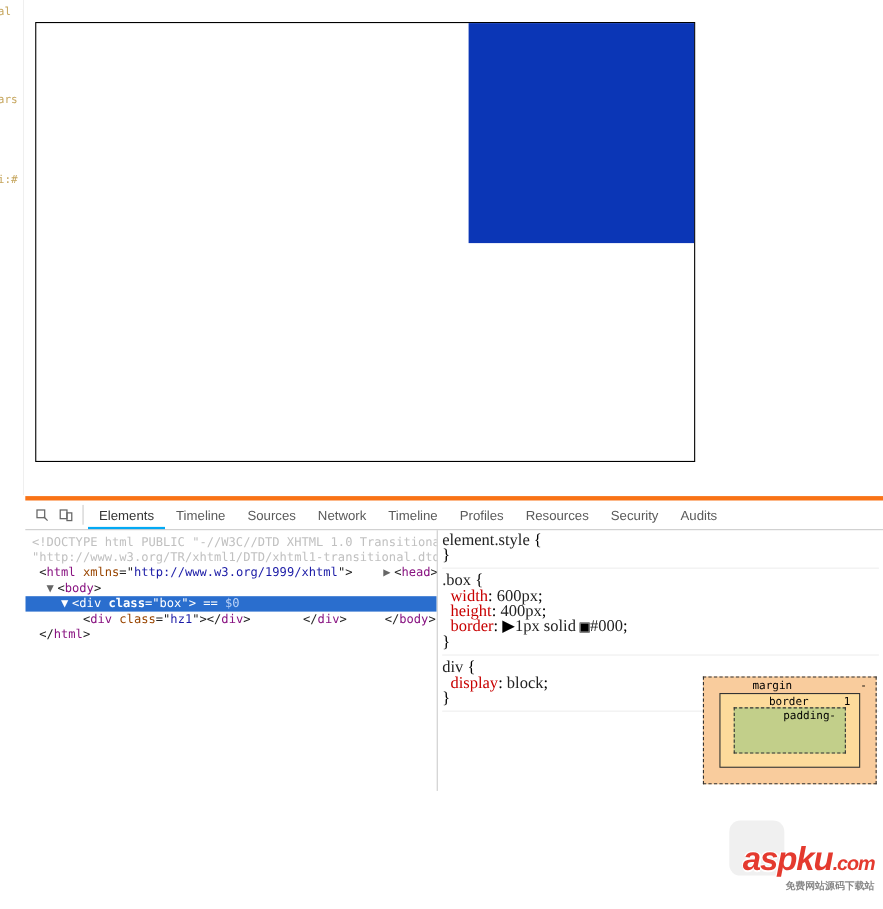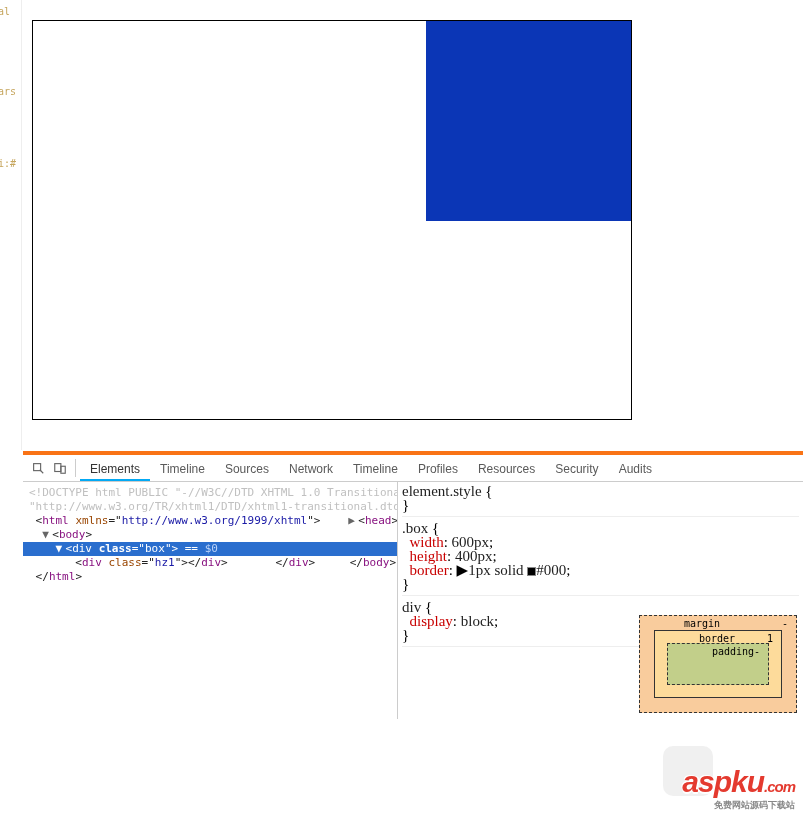--- a/index.html
+++ b/index.html
@@ -356,15 +356,15 @@
             </div>
           </div>
         </div>
       </div>
     </div>
   </div>
 </div>
 
 <div class="wm-house"></div>
 <div class="watermark">
-  <span>aspku</span><span style="font-size:15px">.com</span>
+  <span>aspku</span><span style="font-size:18px">.com</span>
   <span class="sub">免费网站源码下载站</span>
 </div>
 
 </body></html>

